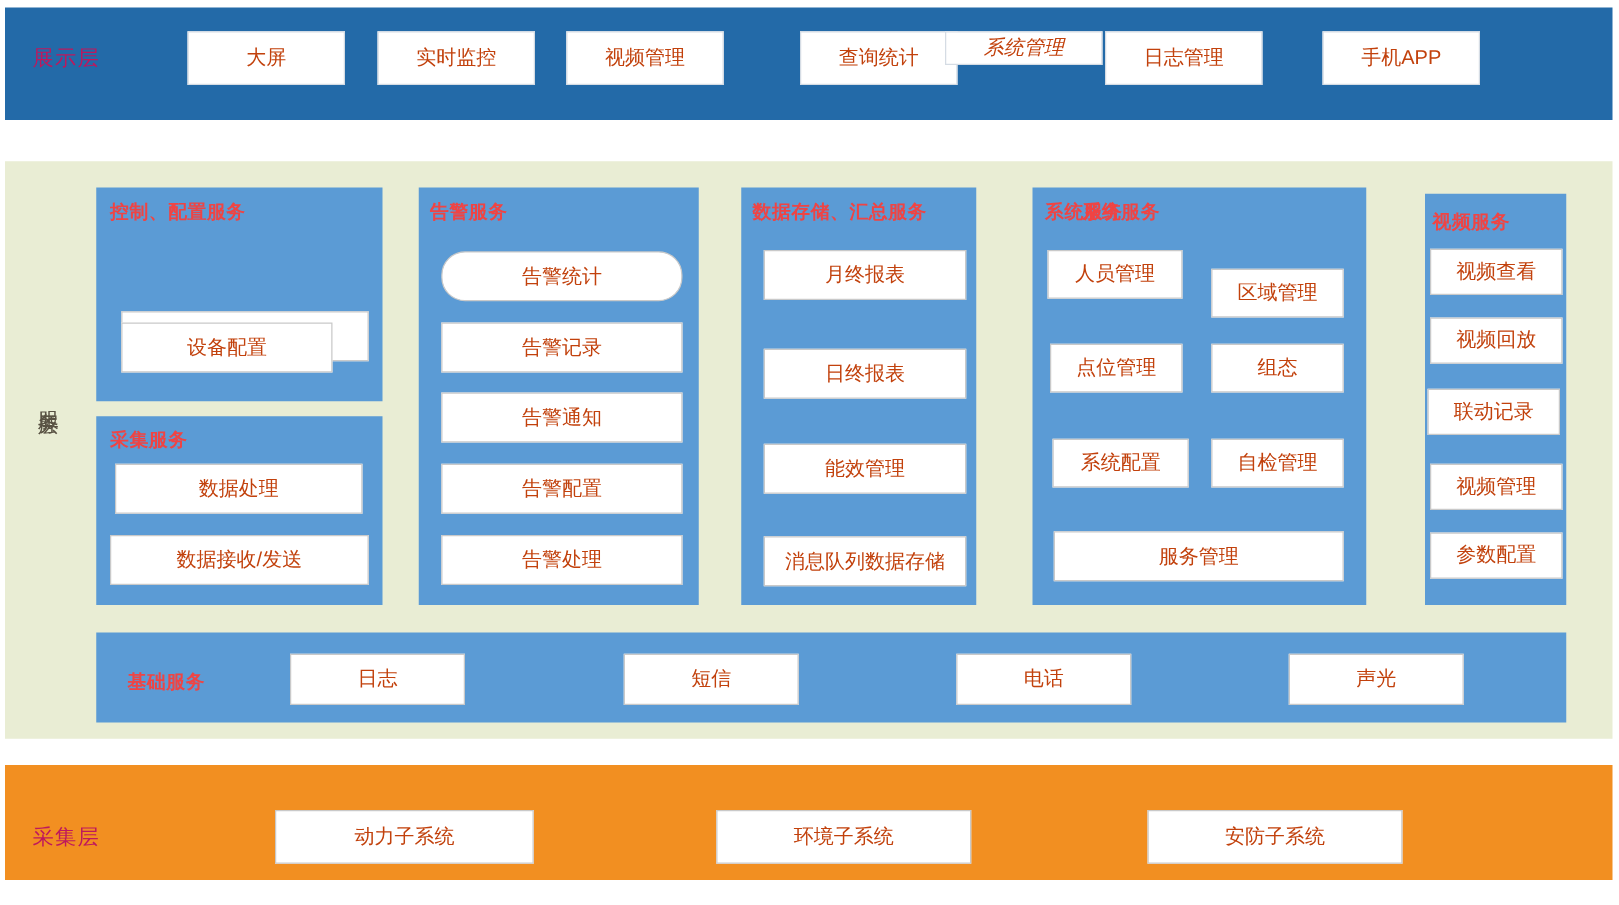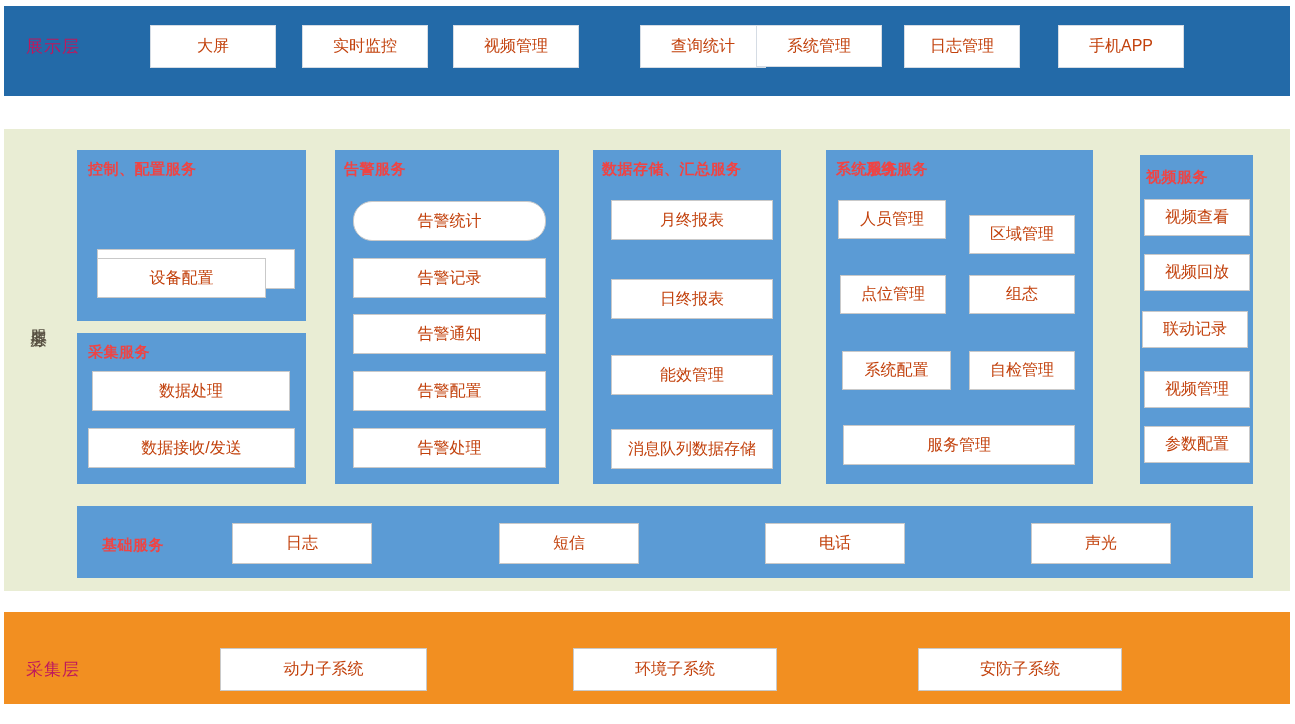--- a/index.html
+++ b/index.html
@@ -119,22 +119,22 @@
 
 <div id="canvas">
 
   <div class="layer-band band-presentation"></div>
   <div class="band-label label-presentation">展示层</div>
 
   <div class="chip top-chip" style="left:150px;  top:25px; width:126px; height:43px;">大屏</div>
   <div class="chip top-chip" style="left:302px;  top:25px; width:126px; height:43px;">实时监控</div>
   <div class="chip top-chip" style="left:453px;  top:25px; width:126px; height:43px;">视频管理</div>
   <div class="chip top-chip" style="left:604px;  top:25px; width:126px; height:43px;margin-left:36px;">查询统计</div>
-  <div class="chip top-chip" style="left:756px;  top:25px; width:126px; height:42px;">系统管理</div>
-  <div class="chip top-chip" style="left:904px;  top:25px; width:116px; height:43px;">日志管理</div>
+  <div class="chip top-chip" style="left:756px;  top:25px; width:126px; height:27px;font-style:italic;">系统管理</div>
+  <div class="chip top-chip" style="left:884px;  top:25px; width:126px; height:43px;">日志管理</div>
   <div class="chip top-chip" style="left:1058px; top:25px; width:126px; height:43px;">手机APP</div>
 
   <div class="layer-band band-service"></div>
   <div class="label-service">服务层</div>
 
   <div class="group" style="left:77px; top:150px; width:229px; height:171px;"></div>
   <div class="group-title" style="left:88px; top:160px;">控制、配置服务</div>
   <div class="chip" style="left:97px; top:201px; width:198px; height:40px;margin-top:48px;">设备控制</div>
   <div class="chip" style="left:97px; top:258px; width:169px; height:40px;">设备配置</div>
 

